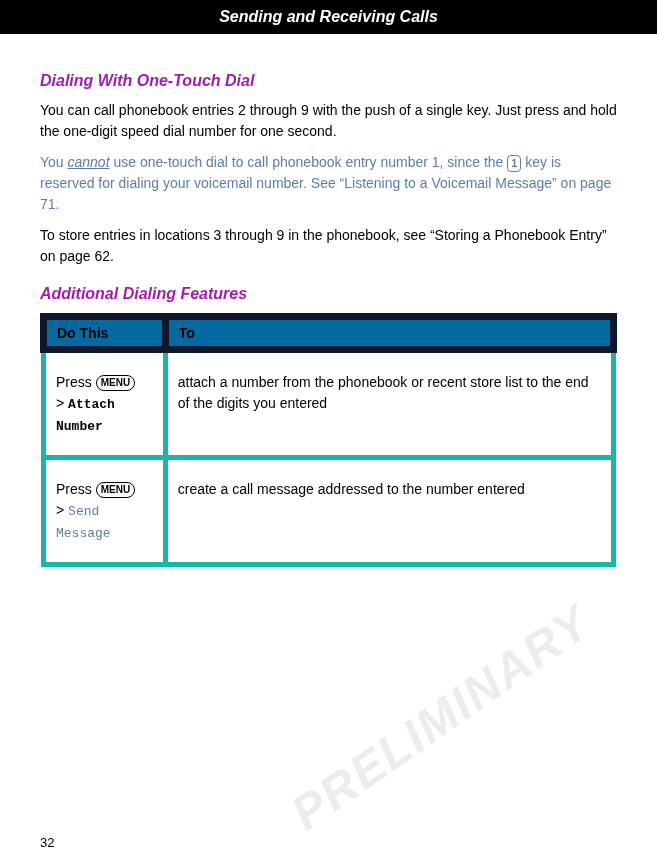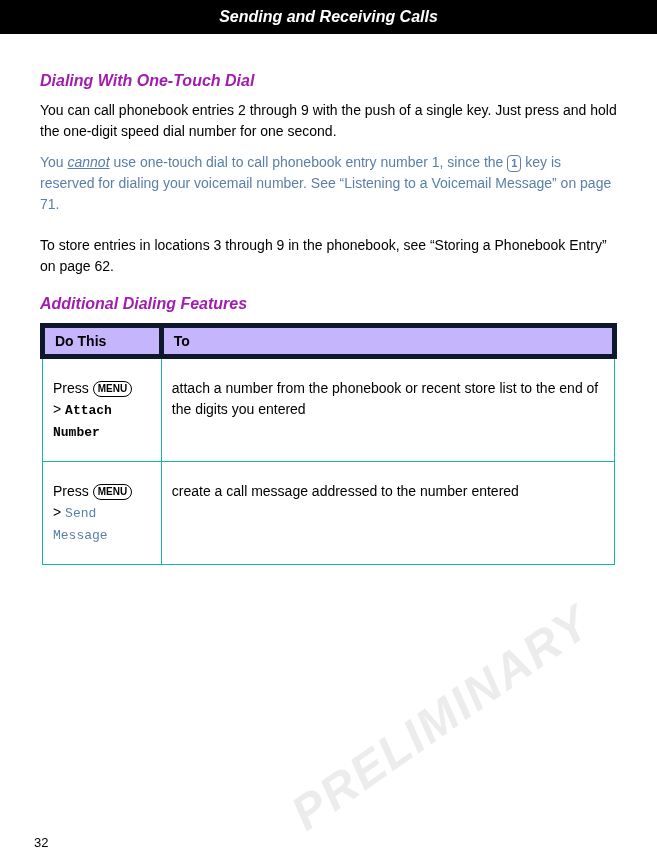--- a/index.html
+++ b/index.html
@@ -45,21 +45,21 @@
       font-size: 14px;
       line-height: 1.5;
       margin-bottom: 10px;
       color: #000;
     }
 
     .highlight-text {
       color: #5a7fa8;
       font-size: 14px;
       line-height: 1.5;
-      margin-bottom: 20px;
+      margin-bottom: 10px;
     }
 
     .highlight-text em {
       font-style: italic;
       text-decoration: underline;
     }
 
     .key-icon {
       display: inline-block;
       border: 1.5px solid #5a7fa8;
@@ -87,30 +87,30 @@
 
     table {
       width: 100%;
       border-collapse: collapse;
       margin-top: 10px;
       margin-bottom: 10px;
       font-size: 14px;
     }
 
     table th {
-      background: #c4b5fd;
-      border: 5px solid #0f172a;
+      background: #0369a1;
+      border: 7px solid #0f172a;
       padding: 5px 10px;
       text-align: left;
       font-weight: bold;
       font-size: 14px;
     }
 
     table td {
-      border: 1px solid #14b8a6;
+      border: 5px solid #14b8a6;
       padding: 19px 10px;
       vertical-align: top;
       font-size: 14px;
       line-height: 1.5;
     }
 
     .monospace-cmd {
       font-family: 'Courier New', Courier, monospace;
       font-size: 13px;
       color: #000;
@@ -119,21 +119,21 @@
 
     .monospace-cmd-blue {
       font-family: 'Courier New', Courier, monospace;
       font-size: 13px;
       color: #5a7fa8;
     }
 
     .page-number {
       position: absolute;
       bottom: 15px;
-      left: 34px;
+      left: 40px;
       font-size: 13px;
       color: #000;
     }
 
     .watermark {
       position: absolute;
       bottom: 120px;
       right: 40px;
       font-size: 48px;
       font-weight: bold;

